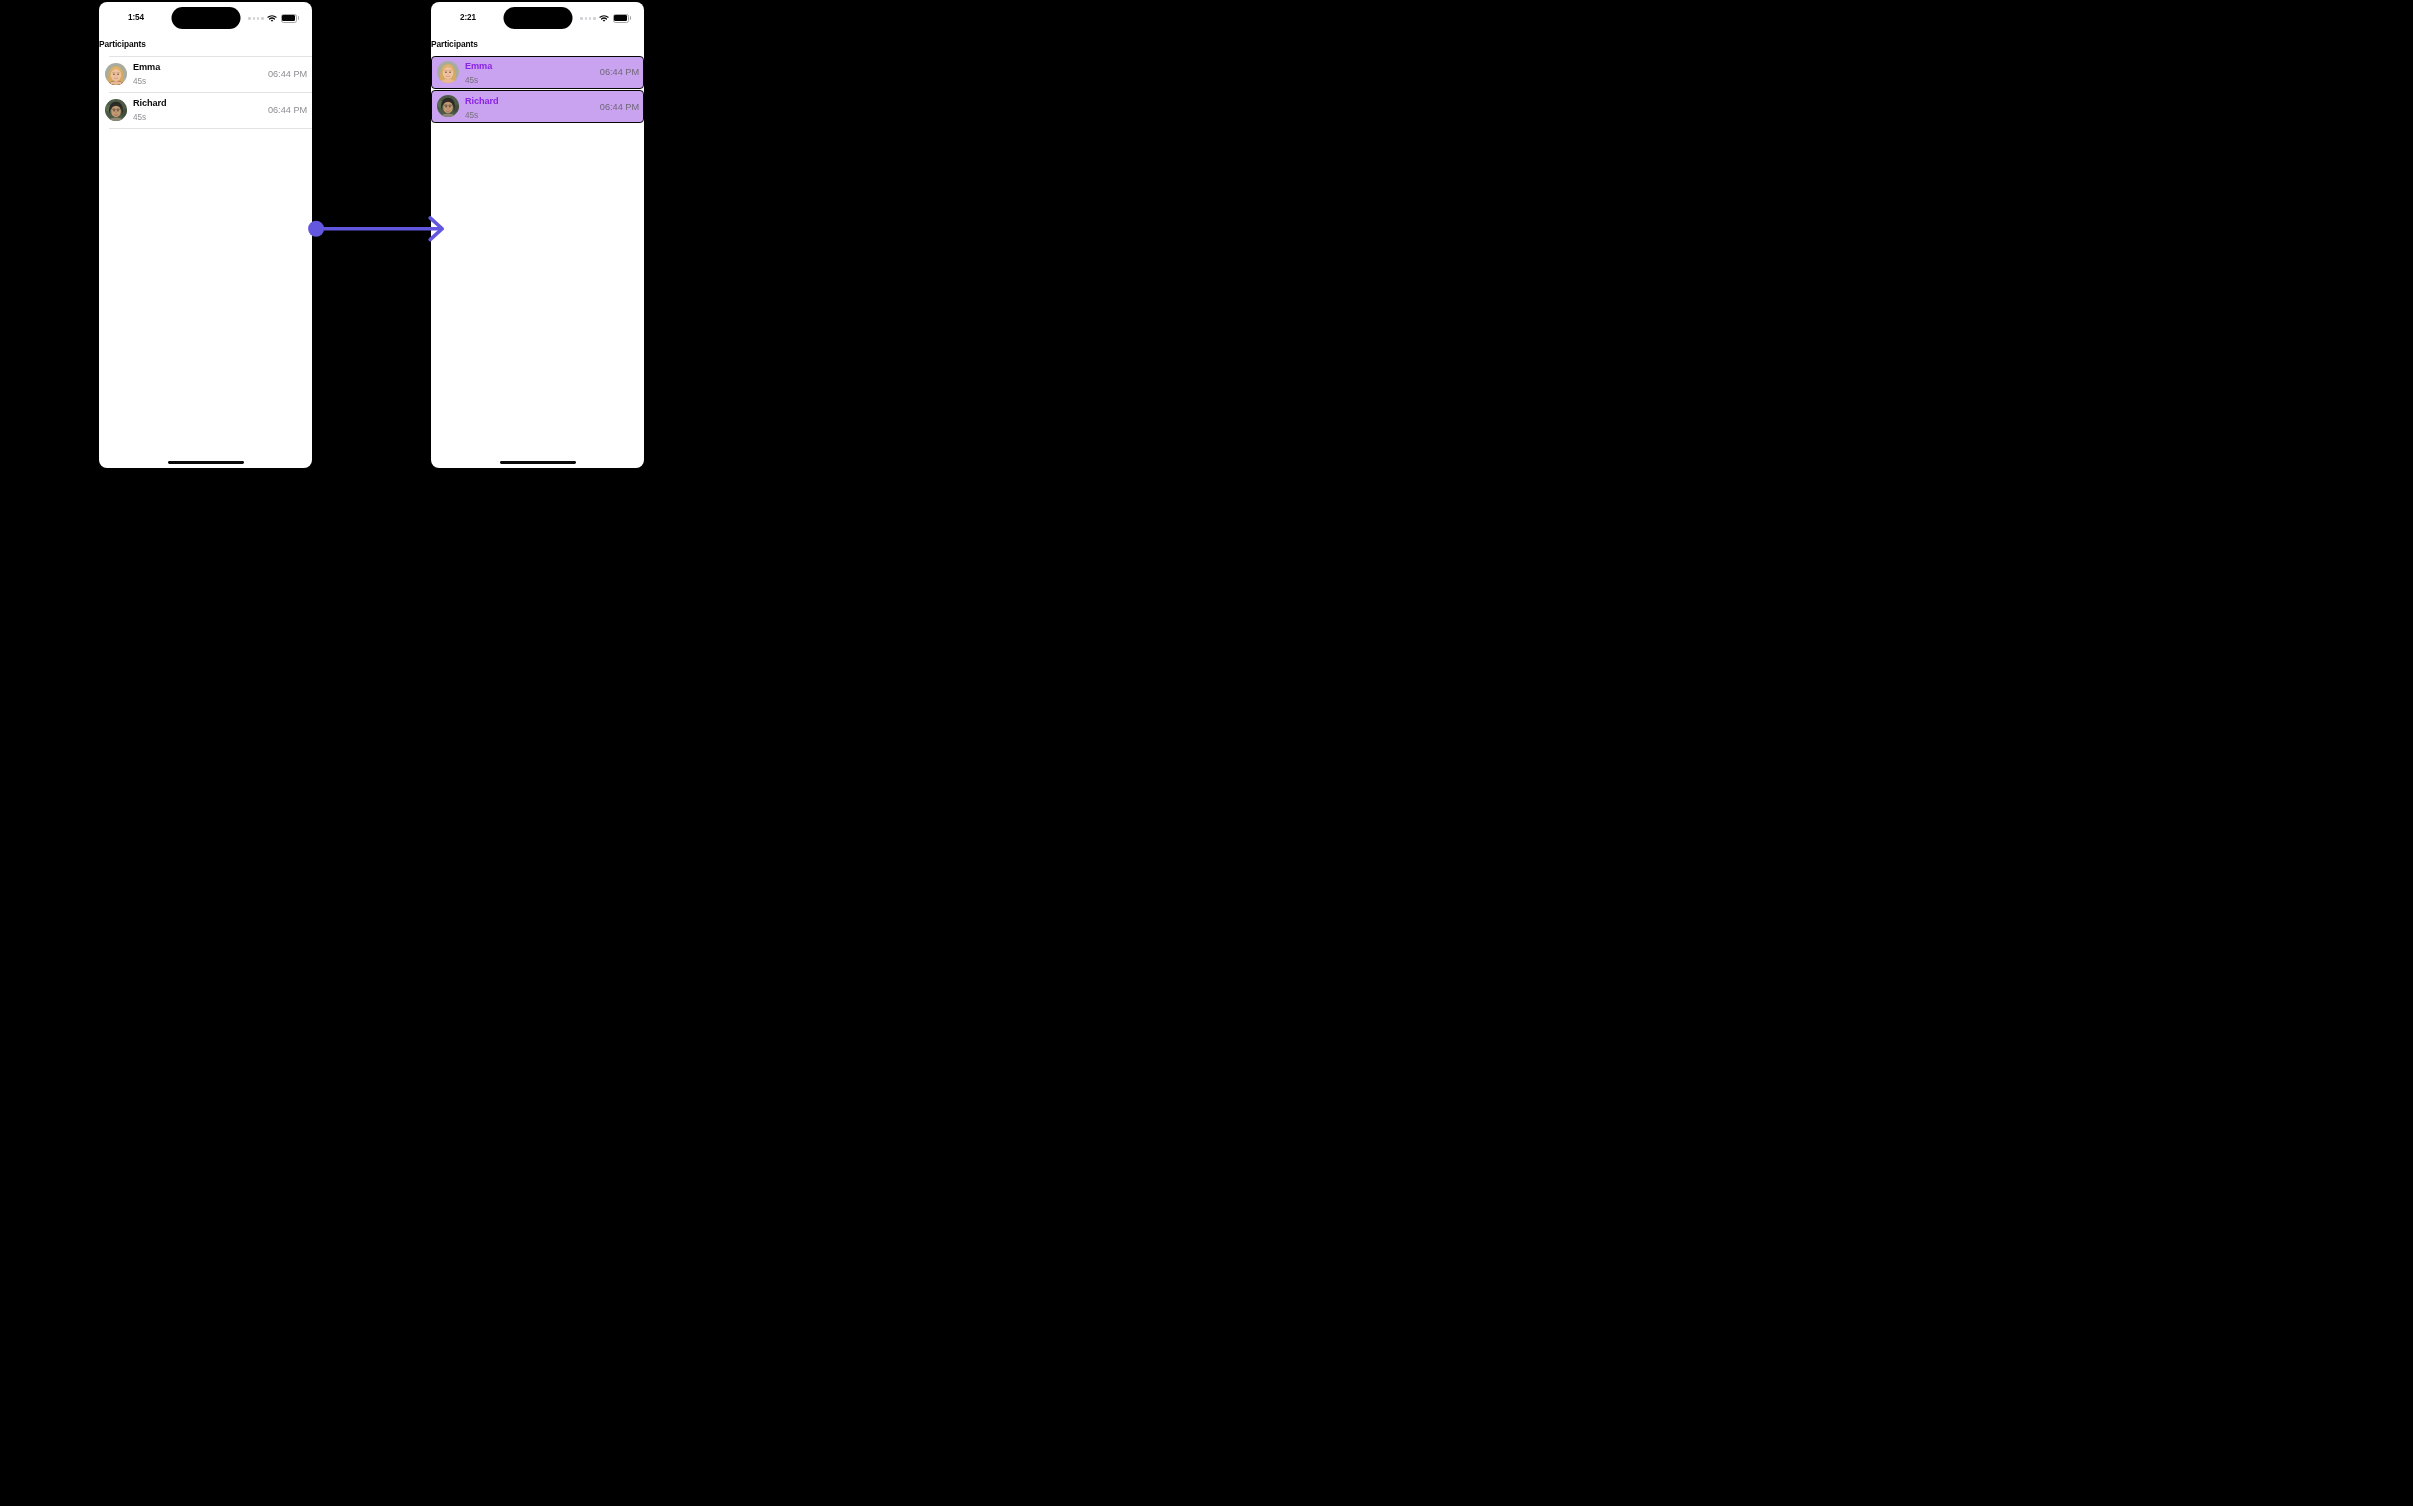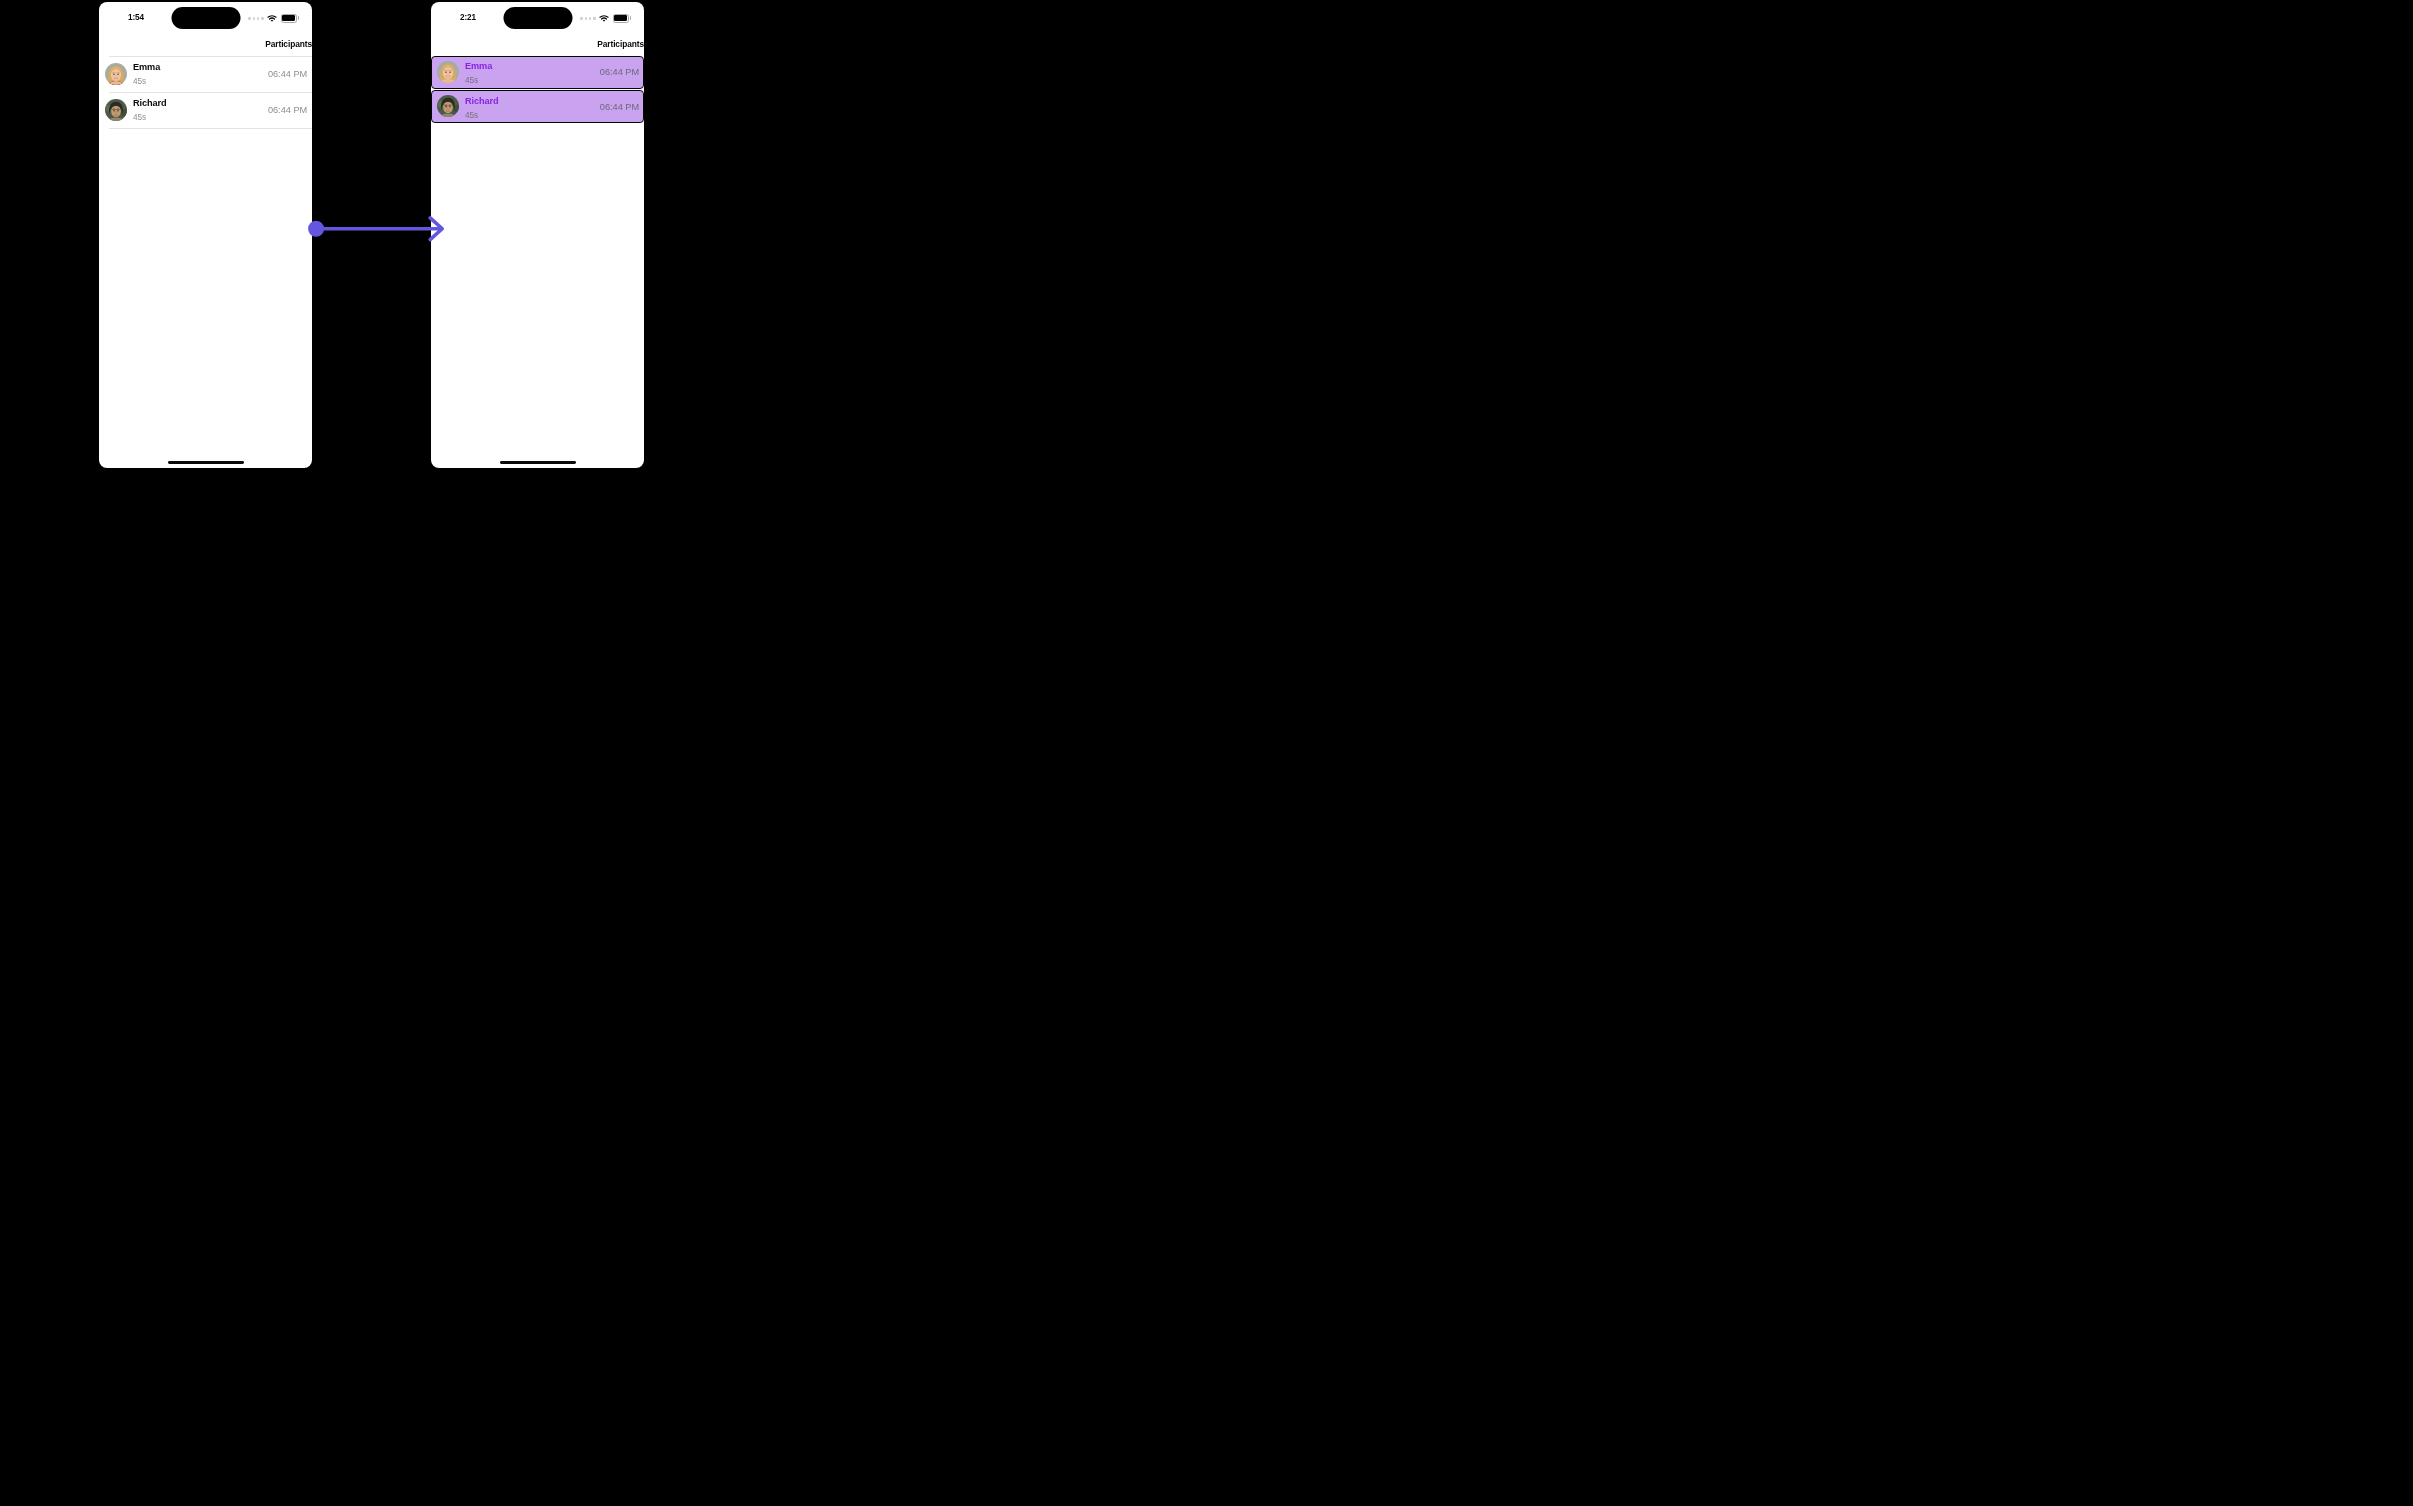--- a/index.html
+++ b/index.html
@@ -29,21 +29,21 @@
     display:flex;align-items:center;gap:3.4px;
   }
   .cell-dots{display:flex;gap:1.9px;align-items:center;}
   .cell-dots i{width:2.4px;height:2.4px;border-radius:0.9px;background:#d2d2d7;display:block;}
   .wifi{display:block;}
   .battery{position:relative;width:14.5px;height:7.2px;border:1px solid #a8a8ab;border-radius:2.4px;}
   .battery::before{content:"";position:absolute;inset:0.7px;background:#050505;border-radius:1.2px;}
   .battery::after{content:"";position:absolute;right:-2.9px;top:1.4px;width:1.2px;height:3.4px;background:#a8a8ab;border-radius:0 1px 1px 0;}
   
   .title{
-    position:absolute;top:37px;left:0;right:0;margin:0;text-align:right;
+    position:absolute;top:37px;left:0;right:0;margin:0;text-align:left;
     font-size:8.4px;font-weight:700;color:#0b0b0b;letter-spacing:-0.1px;
   }
   
   .list{position:absolute;top:54px;left:0;right:0;}
   .divider{position:absolute;left:9.7px;right:0;height:0.5px;background:#e3e3e5;}
   .row{position:absolute;left:0;right:0;height:36px;}
   .row .avatar{position:absolute;left:6.3px;top:6.8px;width:22px;height:22px;border-radius:50%;overflow:hidden;display:block;}
   .row .avatar svg{display:block;width:100%;height:100%;}
   .row .name{position:absolute;left:34px;top:6.3px;font-size:9.2px;font-weight:700;color:#0b0b0b;letter-spacing:-0.1px;}
   .row .dur{position:absolute;left:34px;top:21px;font-size:8.2px;color:#8e8e93;}

